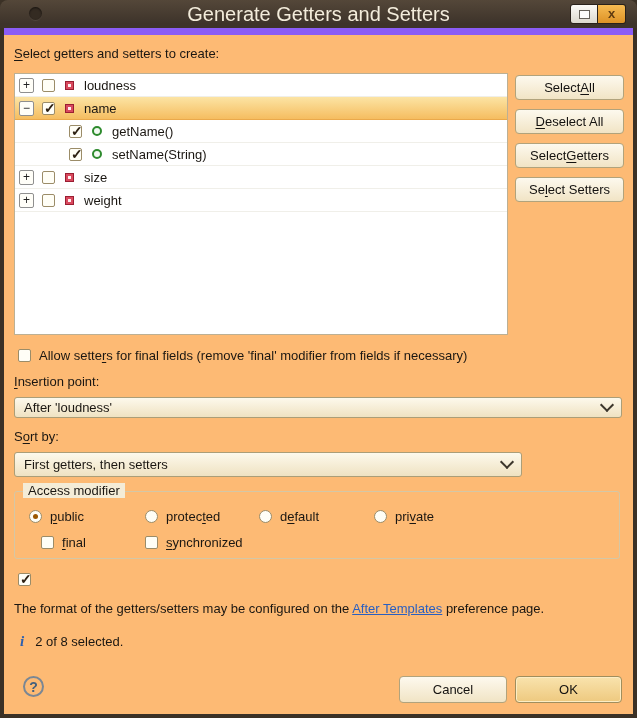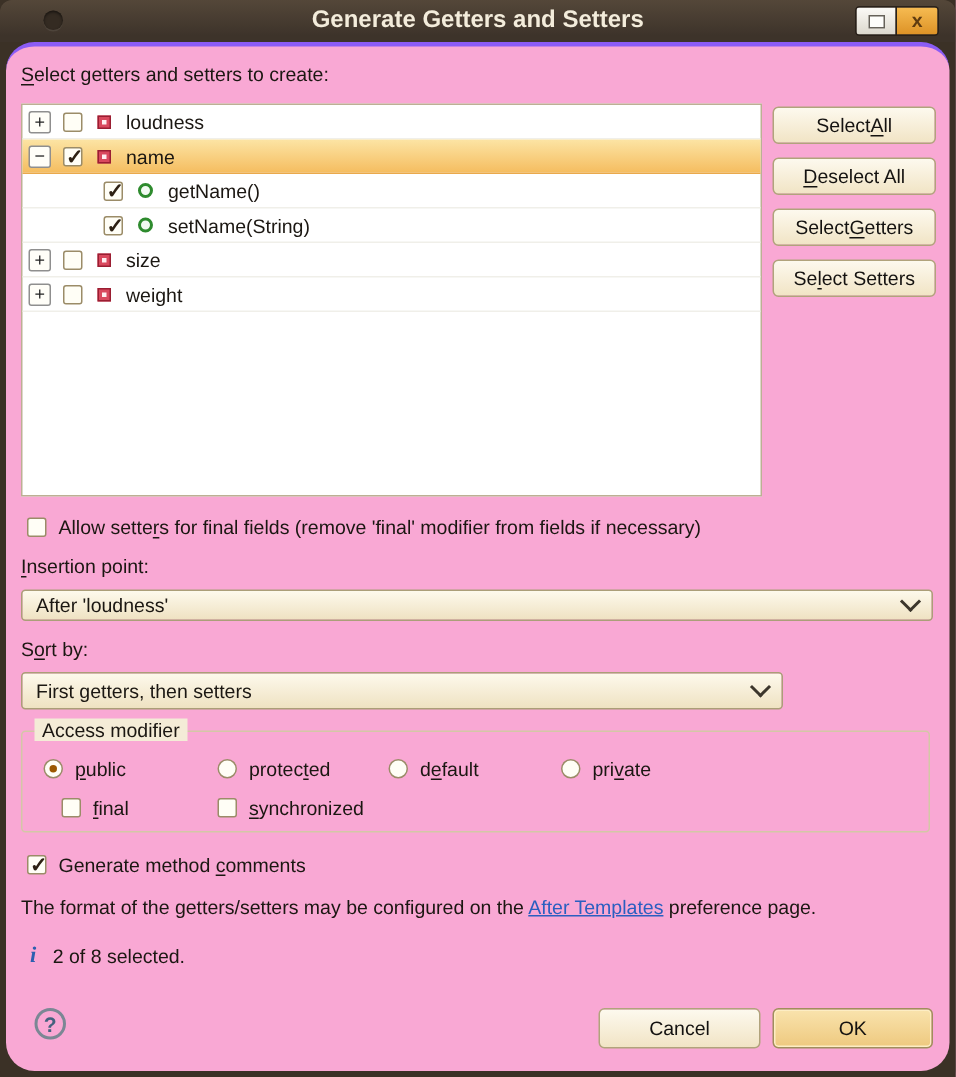--- a/index.html
+++ b/index.html
@@ -5,35 +5,35 @@
   html,body { margin:0; padding:0; background:#3b3126; }
   .window {
     position:relative; width:637px; height:718px; margin:0 auto;
     background:#3b3126; border-radius:8px 8px 4px 4px; overflow:hidden;
     font-family:"Liberation Sans", sans-serif; font-size:13px; color:#1b1712;
   }
   
   .titlebar { position:absolute; top:0; left:0; right:0; height:28px;
     background:linear-gradient(#544739,#3d332a 85%); }
   .title { position:absolute; left:0; right:0; text-align:center; line-height:28px;
-    font-weight:bold; font-size:16px; color:#f3ecdb; }
+    font-weight:normal; font-size:20px; color:#f3ecdb; }
   .win-menu { position:absolute; left:29px; top:7px; width:13px; height:13px; border-radius:50%;
     background:#342b22; box-shadow:inset 0 1px 2px rgba(0,0,0,.55), 0 1px 0 rgba(255,255,255,.07); }
   .win-btns { position:absolute; right:11px; top:4px; height:20px; display:flex; }
   .btn-max { width:28px; height:20px; box-sizing:border-box;
     background:linear-gradient(#fbfaf7,#dcd8cd); border:1px solid #29211a;
     border-radius:3px 0 0 3px; display:flex; align-items:center; justify-content:center; }
   .btn-max .sq { width:9px; height:7px; border:1px solid #66625a; background:#fdfdfb; }
   .btn-close { width:28px; height:20px; box-sizing:border-box;
     background:linear-gradient(#f6bb52,#dd9226); border:1px solid #29211a; border-left:none;
     border-radius:0 3px 3px 0; color:#5f3b10; font-weight:bold; font-size:13px;
     text-align:center; line-height:18px; }
   
   .content { position:absolute; left:4px; right:4px; top:28px; bottom:4px;
-    background:#f9a8d4; border-top:3px solid #8b5cf6;border-radius:19px; }
+    background:#fdba74; border-top:7px solid #8b5cf6; }
   .abs { position:absolute; }
   .mn { text-decoration:underline; text-underline-offset:2px; }
   
   .tree-label { left:10px; top:11px; }
   .tree { left:10px; top:38px; width:494px; height:262px; background:#ffffff;
     border:1px solid #bcb094; box-sizing:border-box; }
   .tree-row { height:23px; display:flex; align-items:center; box-sizing:border-box;
     border-bottom:1px solid #f0efe9; padding-left:4px; }
   .tree-row.child { padding-left:46px; }
   .tree-row.selected { background:linear-gradient(#fce4a4,#f5bd60); border-bottom:1px solid #eaa94b; }
@@ -189,21 +189,20 @@
         <span class="txt"><span class="mn">f</span>inal</span>
       </div>
       <div class="abs chk-row" style="left:130px; top:43px;">
         <span class="cb"></span>
         <span class="txt"><span class="mn">s</span>ynchronized</span>
       </div>
     </div>
 
     <div class="abs chk-row" style="left:14px; top:538px;">
       <span class="cb checked"></span>
-      <span class="txt">Generate method <span class="mn">c</span>omments</span>
     </div>
 
     <div class="abs note"><span>The format of the getters/setters may be configured on the </span><span class="link">After Templates</span><span> preference page.</span></div>
 
     <div class="abs status">
       <span class="info-i">i</span>
       <span>2 of 8 selected.</span>
     </div>
 
     <div class="abs help-btn">

